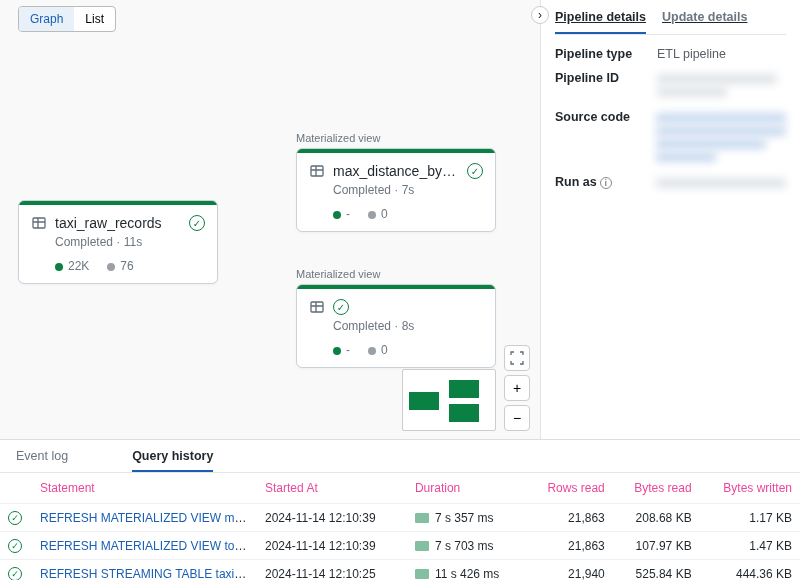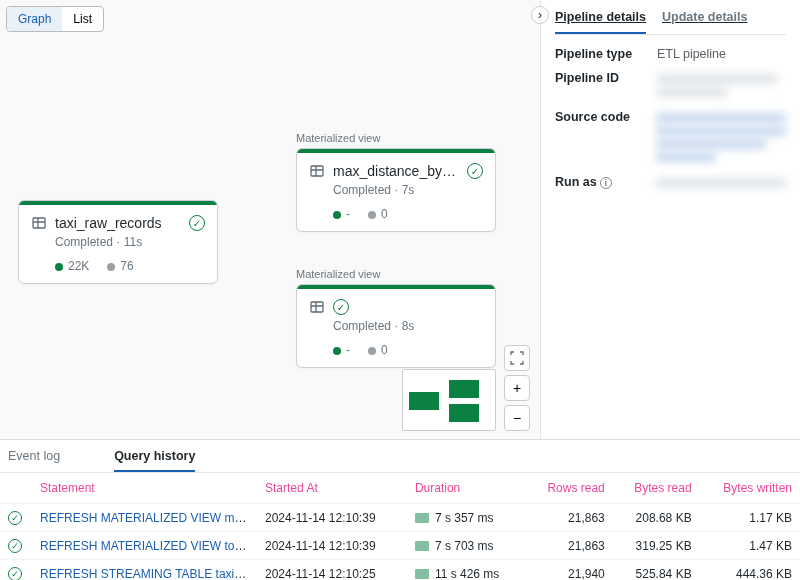--- a/index.html
+++ b/index.html
@@ -1,20 +1,20 @@
 <!DOCTYPE html>
 <html><head>
 <meta charset="utf-8">
 <style>
   * { box-sizing: border-box; margin: 0; padding: 0; }
   body { font-family: -apple-system, BlinkMacSystemFont, "Segoe UI", sans-serif; font-size: 13px; color: #1f272d; width: 800px; height: 580px; overflow: hidden; background: #fff; }
   
   .top { display: flex; height: 440px; border-bottom: 1px solid #ddd; position: relative; }
   .canvas-wrap { flex: 1; position: relative; background: #f9f9f9; }
-  .view-toggle { position: absolute; top: 6px; left: 6px; display: inline-flex; border: 1px solid #bbb; border-radius: 4px; overflow: hidden; background: #fff; }
+  .view-toggle { position: absolute; top: 6px; left: 18px; display: inline-flex; border: 1px solid #bbb; border-radius: 4px; overflow: hidden; background: #fff; }
   .view-toggle button { border: none; background: transparent; padding: 5px 11px; font-size: 12px; cursor: pointer; }
   .view-toggle button.active { background: #e8f0fa; color: #1a5fb4; }
   .panel-collapse { position: absolute; top: 6px; right: -9px; width: 18px; height: 18px; border: 1px solid #ccc; border-radius: 50%; background: #fff; display: flex; align-items: center; justify-content: center; font-size: 12px; z-index: 5; cursor: pointer; }
   
   .canvas { position: absolute; inset: 0; background-image: radial-gradient(#d0d0d0 0.5px, transparent 0.5px); background-size: 10px 10px; }
   .edges { position:absolute; inset:0; pointer-events:none; }
   .edges path { stroke:#a0a6ac; stroke-width:1.2; fill:none; }
   
   .node-group { position:absolute; }
   .ng-label { font-size: 11px; color: #6b7680; margin-bottom: 4px; font-weight: 400; }
@@ -39,21 +39,21 @@
   .dtabs .dtab { padding:0 0 8px 0; font-weight:600; color:#6b7680; cursor:pointer; }
   .dtabs .dtab.active { color:#1f272d; border-bottom:2px solid #1a5fb4; }
   .drow { display:flex; margin: 10px 0; gap:10px; }
   .drow .k { width:92px; font-weight:600; color:#1f272d; }
   .drow .v { flex:1; color:#5a6066; }
   .info-circle { display:inline-block; width:12px; height:12px; border:1px solid #888; border-radius:50%; font-size:9px; line-height:11px; text-align:center; color:#888; margin-left:3px;}
   .blurred { filter: blur(4px); background: #dfe3e7; color:transparent; border-radius:3px;}
   .blurred.line { height:10px; margin:3px 0;}
   
   .bottom { height:140px; overflow:hidden; }
-  .btabs { display:flex; gap:18px; padding:4px 8px 0 8px; border-bottom:1px solid #e5e5e5; font-size:12.5px;}
+  .btabs { display:flex; gap:28px; padding:4px 8px 0 16px; border-bottom:1px solid #e5e5e5; font-size:12.5px;}
   .btabs .btab { padding:5px 0 7px 0; color:#6b7680; cursor:pointer;}
   .btabs .btab.active { color:#1f272d; font-weight:600; border-bottom:2px solid #1a5fb4;margin-left:36px;}
   table.history { width:100%; border-collapse:collapse; font-size:12px; }
   table.history th { text-align:left; font-weight:400; padding:8px 8px; color:#ec4899;}
   table.history th.num, table.history td.num { text-align:right; }
   table.history td { padding:6px 8px; border-top:1px solid #eef0f2; white-space:nowrap; overflow:hidden; text-overflow:ellipsis; }
   table.history td.stmt { max-width:190px; }
   .link { color:#1a5fb4; cursor:pointer;}
   .check-circ { width:14px;height:14px;border:1.5px solid #0b8043;border-radius:50%;display:inline-flex;align-items:center;justify-content:center;color:#0b8043;font-size:9px; margin-right:2px;}
   .dur-bar { display:inline-block; width:14px; height:10px; background:#0b8043; opacity:0.5; vertical-align:middle; margin-right:6px; border-radius:1px;}
@@ -220,21 +220,21 @@
           <td class="num">21,863</td>
           <td class="num">208.68 KB</td>
           <td class="num">1.17 KB</td>
         </tr>
         <tr>
           <td><span class="check-circ">✓</span></td>
           <td class="stmt"><span class="link">REFRESH MATERIALIZED VIEW total_fa...</span></td>
           <td>2024-11-14 12:10:39</td>
           <td><span class="dur-bar"></span>7 s 703 ms</td>
           <td class="num">21,863</td>
-          <td class="num">319.25 KB</td>
+          <td class="num">107.97 KB</td>
           <td class="num">1.47 KB</td>
         </tr>
         <tr>
           <td><span class="check-circ">✓</span></td>
           <td class="stmt"><span class="link">REFRESH STREAMING TABLE taxi_raw...</span></td>
           <td>2024-11-14 12:10:25</td>
           <td><span class="dur-bar"></span>11 s 426 ms</td>
           <td class="num">21,940</td>
           <td class="num">525.84 KB</td>
           <td class="num">444.36 KB</td>

